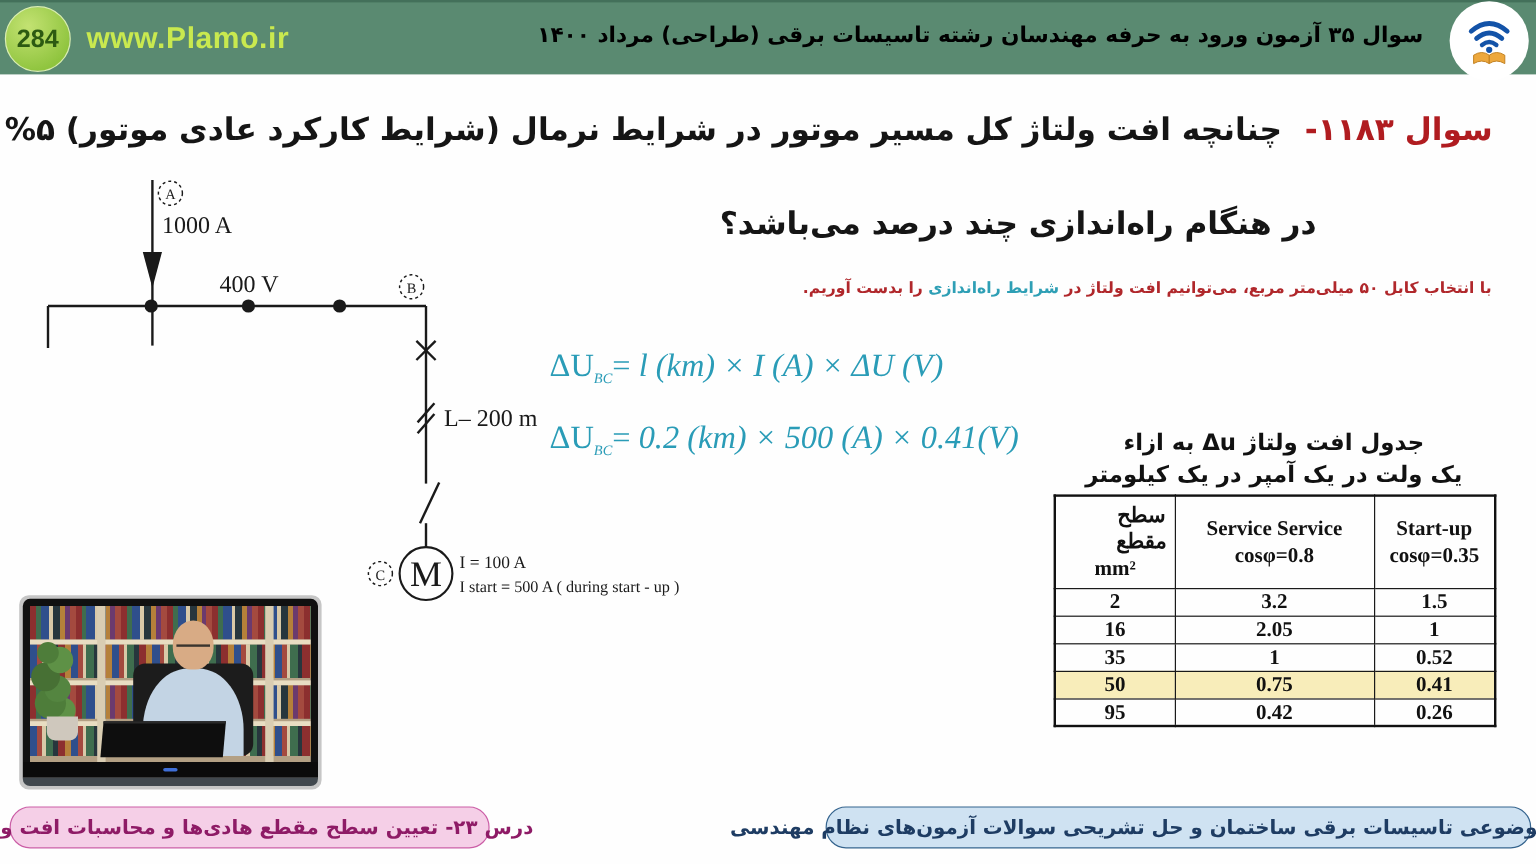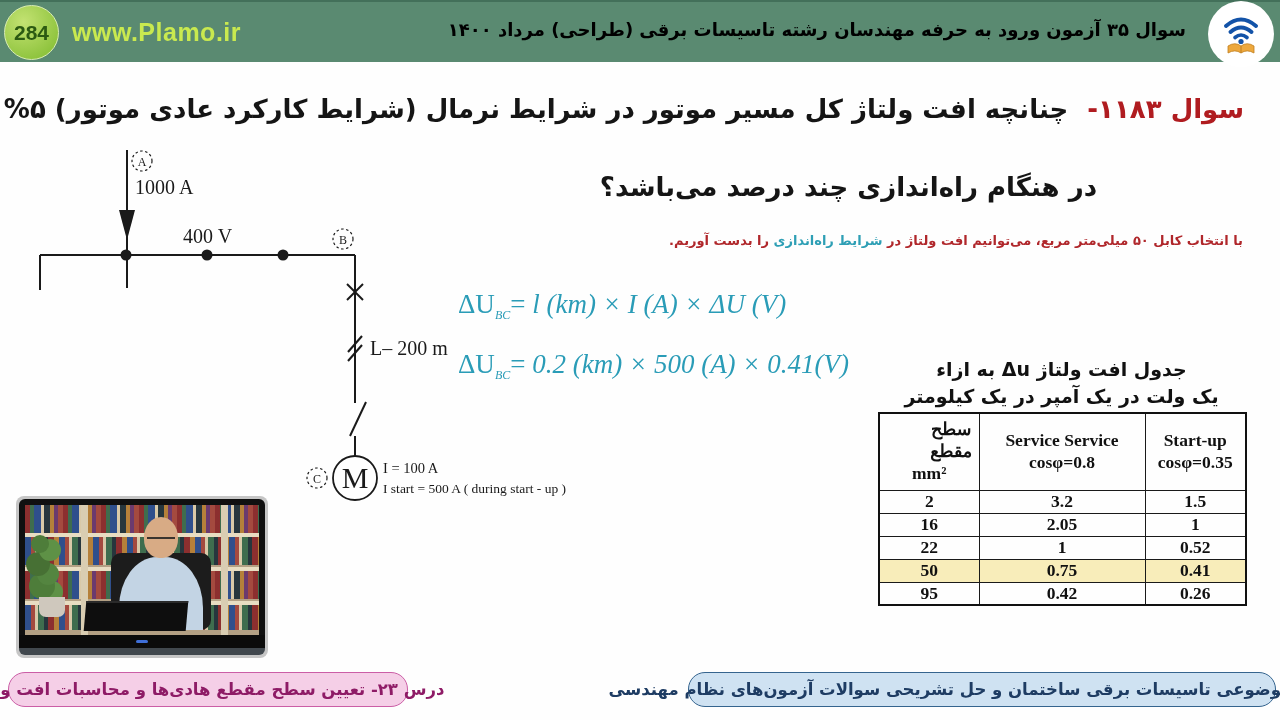--- a/index.html
+++ b/index.html
@@ -202,21 +202,21 @@
             <td>2</td>
             <td>3.2</td>
             <td>1.5</td>
           </tr>
           <tr>
             <td>16</td>
             <td>2.05</td>
             <td>1</td>
           </tr>
           <tr>
-            <td>22</td>
+            <td>35</td>
             <td>1</td>
             <td>0.52</td>
           </tr>
           <tr class="hl">
             <td>50</td>
             <td>0.75</td>
             <td>0.41</td>
           </tr>
           <tr>
             <td>95</td>

